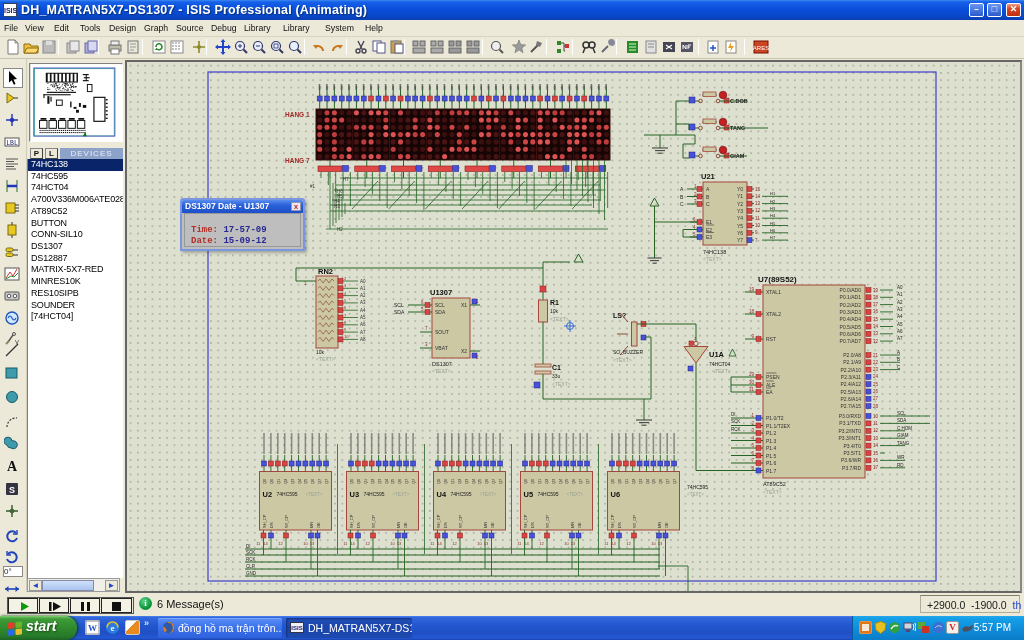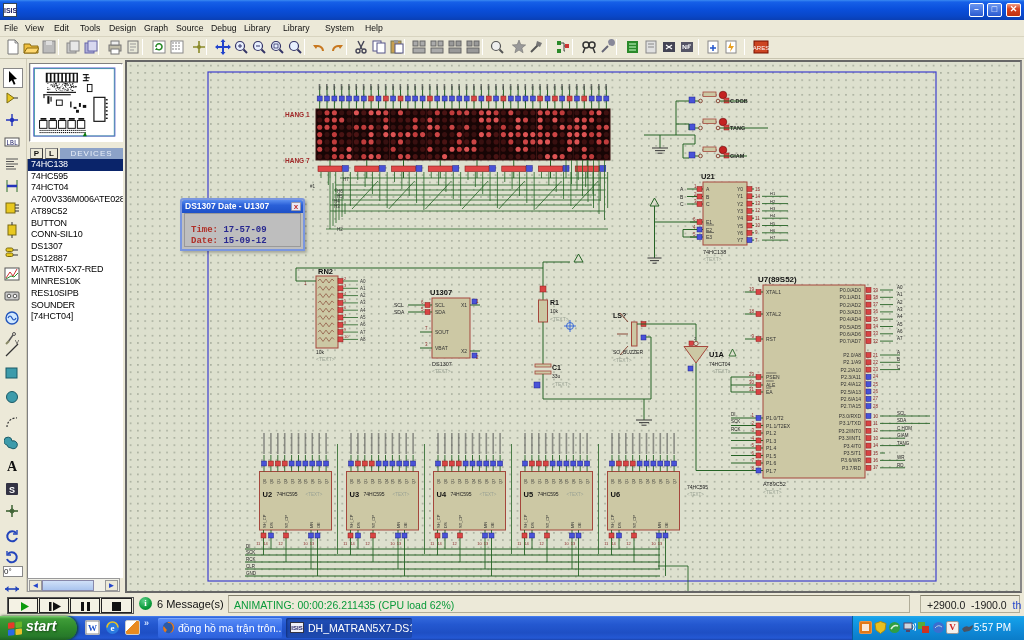--- a/index.html
+++ b/index.html
@@ -44,20 +44,21 @@
 .clock{position:absolute;right:13px;top:6px;color:#fff;font:10px "Liberation Sans";}
 .popup{position:absolute;left:180px;top:198px;width:125px;height:53px;background:#BEBEBE;border:2px solid #7A96DF;border-radius:3px 3px 0 0;box-shadow:2px 2px 3px rgba(0,0,0,0.25);}
 .popup .ptitle{height:13px;background:linear-gradient(180deg,#5a8ef0 0%,#2a60d8 40%,#1e50c8 100%);color:#fff;font:bold 8.5px "Liberation Sans";line-height:13px;padding-left:3px;border-radius:2px 2px 0 0;}
 .popup .pclose{position:absolute;right:2px;top:2px;width:10px;height:9px;background:#e8e8f4;border:1px solid #99a;border-radius:1px;color:#c03030;font:bold 8px "Liberation Sans";line-height:8px;text-align:center;}
 .popup .pbody{position:absolute;left:2px;top:13px;right:2px;bottom:2px;background:#BEBEBE;border:1px solid #999;}
 .ptime{position:absolute;left:6px;font:bold 9px "Liberation Mono";}
 </style></head><body>
 
 <div class="titlebar">
  <div class="tb-icon">ISIS</div>
+ <div class="tb-title">DH_MATRAN5X7-DS1307 - ISIS Professional (Animating)</div>
  <div class="winbtn" style="right:40px;background:linear-gradient(180deg,#6a96f0,#2a5ad0);">–</div>
  <div class="winbtn" style="right:22px;background:linear-gradient(180deg,#6a96f0,#2a5ad0);">□</div>
  <div class="winbtn" style="right:3px;background:linear-gradient(180deg,#f0a088,#d84422 40%,#c03010);">✕</div>
 </div>
 <div class="menubar">
     <span class="mi" style="left:4px">File</span>
     <span class="mi" style="left:25px">View</span>
     <span class="mi" style="left:54px">Edit</span>
     <span class="mi" style="left:80px">Tools</span>
     <span class="mi" style="left:109px">Design</span>
@@ -1961,23 +1962,20 @@
    <div class="pbut" style="left:62px;"><svg width="28" height="13">
           <rect x="10" y="2" width="3" height="9" fill="#111"></rect>
           <rect x="16" y="2" width="3" height="9" fill="#111"></rect>
         </svg></div>
    <div class="pbut" style="left:93px;width:31px;"><svg width="29" height="13">
           <rect x="10" y="2" width="9" height="9" fill="#111"></rect>
         </svg></div>
  </div>
  <div style="position:absolute;left:139px;top:4px;width:13px;height:13px;border-radius:50%;background:radial-gradient(circle at 5px 4px,#5fd08a,#0a9a3a 60%,#067a2a);color:#fff;font:bold 9px 'Liberation Serif';text-align:center;line-height:13px;">i</div>
  <div class="msg">6 Message(s)</div>
- <div class="animpanel">
-      <div class="animtext">ANIMATING: 00:00:26.211435 (CPU load 62%)</div>
-    </div>
  <div class="coordpanel">
       <span style="position:absolute;left:6px;top:3px;font:10.5px 'Liberation Sans';color:#222;">+2900.0&nbsp;&nbsp;-1900.0&nbsp;&nbsp;<span style="color:#2244cc;">th</span></span>
     </div>
 </div>
 
 <div class="taskbar">
  <div class="startbtn">
   <svg class="flag" viewBox="0 0 16 16">
         <g transform="skewY(-6)">
           <rect x="1" y="3" width="6.5" height="6" rx="1" fill="#e83a2a"></rect>

